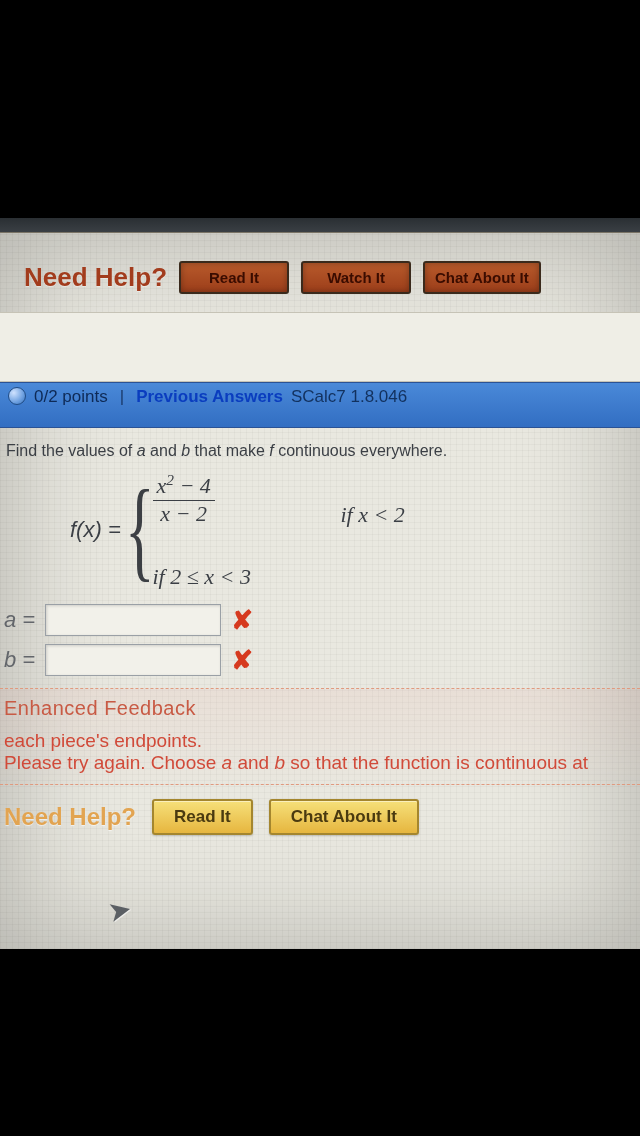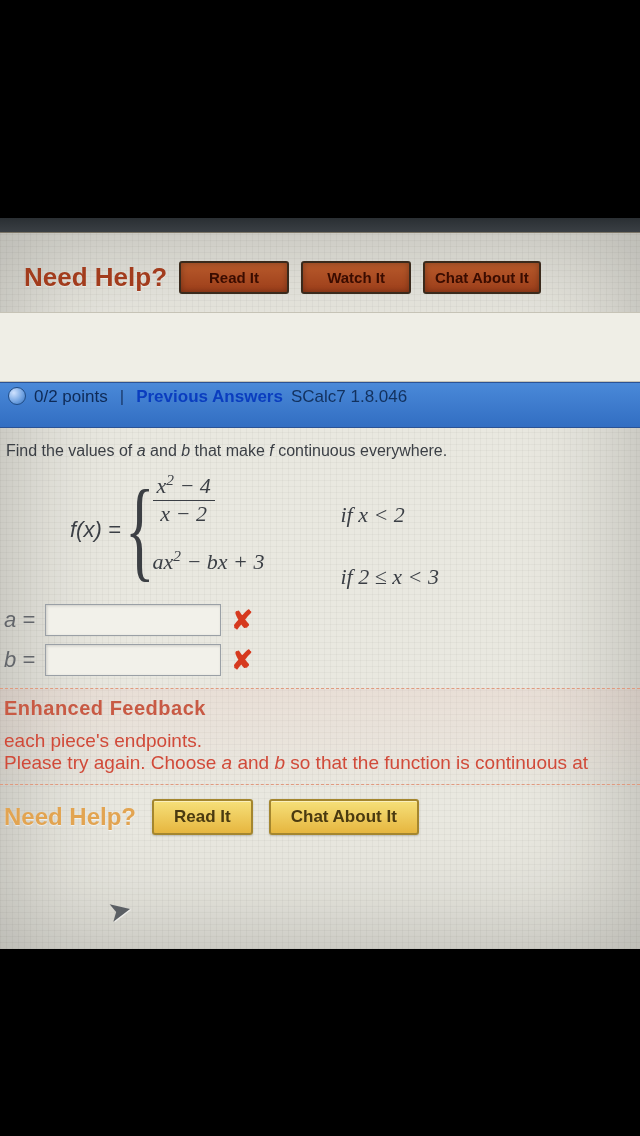--- a/index.html
+++ b/index.html
@@ -130,21 +130,21 @@
   }
   .feedback {
     margin-top: 4px;
     padding: 2px 4px 10px 4px;
     color: #d14a39;
     font-size: 19px;
     border-top: 1px dashed #e09a7f;
     border-bottom: 1px dashed #e09a7f;
     background: linear-gradient(rgba(230,170,160,0.15), rgba(230,170,160,0.02));
   }
-  .feedback .fb-title { font-weight: bold; font-size: 20px; color: #c85a44; letter-spacing: 0.5px; padding: 6px 0 10px 0; }
+  .feedback .fb-title { font-weight: normal; font-size: 20px; color: #c85a44; letter-spacing: 0.5px; padding: 6px 0 10px 0; }
   .help-row2 {
     display: flex; align-items: center;
     gap: 16px;
     padding: 14px 0 0 4px;
   }
   .help-label2 {
     color: #e2a451;
     font-weight: bold;
     font-size: 24px;
     text-shadow: 0 1px 1px rgba(255,255,255,0.6);
@@ -206,21 +206,20 @@
         <span class="case-expr">
           <span class="frac">
             <span class="num"><span class="it">x</span><sup>2</sup> − 4</span>
             <span class="bar"></span>
             <span class="den"><span class="it">x</span> − 2</span>
           </span>
         </span>
         <span class="case-cond">if x &lt; 2</span>
       </div>
       <div class="case-row">
-        <span class="case-expr"><span class="it">ax</span><sup>2</sup> − <span class="it">bx</span> + 3</span>
         <span class="case-cond">if 2 ≤ x &lt; 3</span>
       </div>
     </div>
   </div>
 
   <div class="answers">
     <div class="ans-row">
       <span>a =</span>
       <input class="ans-input" value="" style="">
       <span class="wrong-x">✘</span>

